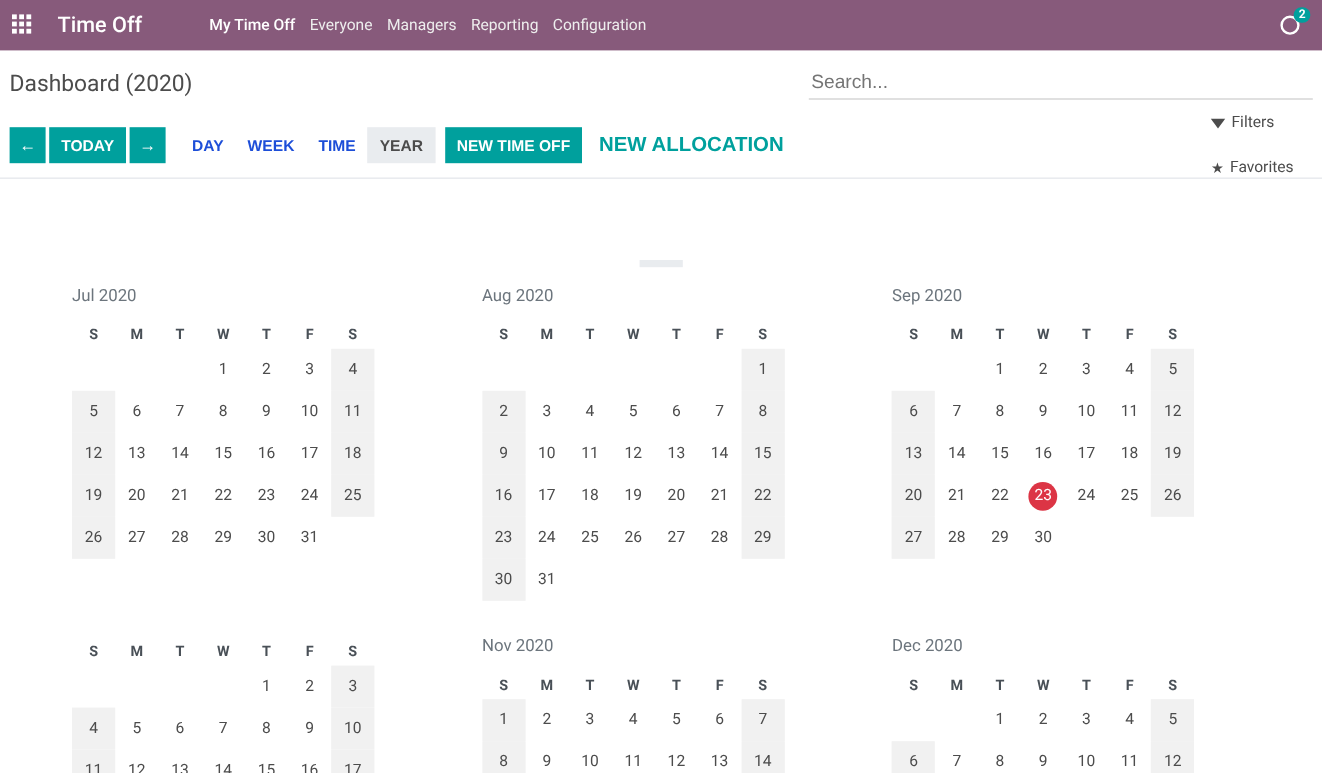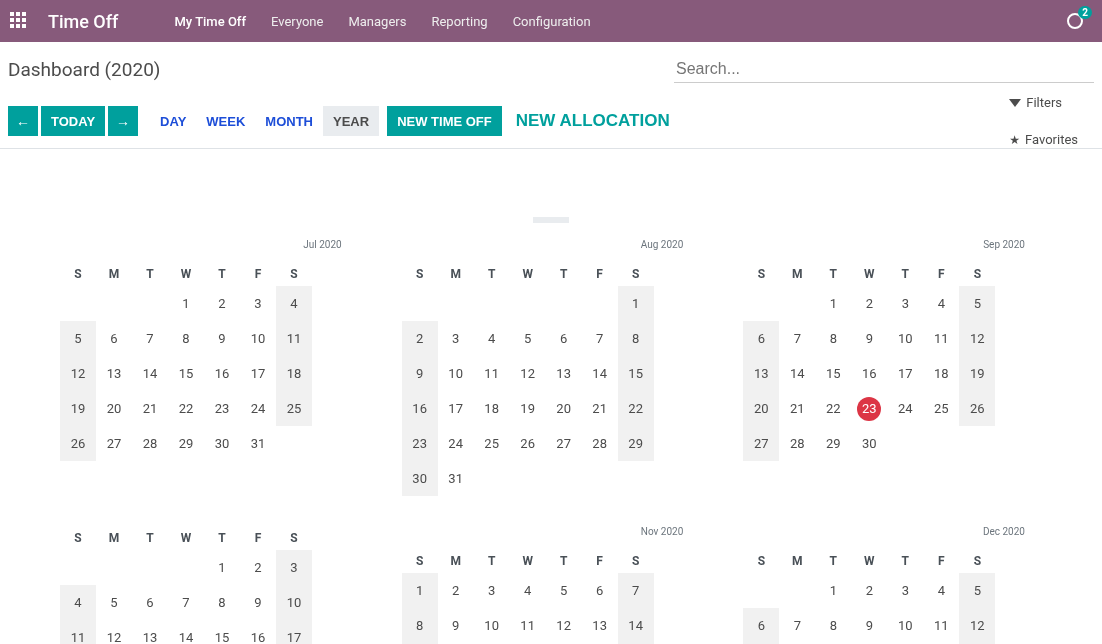--- a/index.html
+++ b/index.html
@@ -2,21 +2,21 @@
 <html><head>
 <meta charset="utf-8">
 <style>
   * { box-sizing: border-box; margin: 0; padding: 0; }
   body { font-family: -apple-system, BlinkMacSystemFont, "Segoe UI", Roboto, sans-serif; font-size: 13px; color: #4c4c4c; background:#fff; width:1102px; }
   
   .topnav { background:#875A7B; height:42px; display:flex; align-items:center; color:#fff; padding:0 10px; position:relative;}
   .apps-icon { width:18px; height:18px; display:grid; grid-template-columns:repeat(3,4px); grid-template-rows:repeat(3,4px); gap:2px; margin-right:20px; cursor:pointer;}
   .apps-icon span { background:#fff; width:4px; height:4px;}
   .brand { font-size:18px; font-weight:500; margin-right:56px;}
-  .nav-links { display:flex; gap:25px;}
+  .nav-links { display:flex; gap:12px;}
   .nav-links a { color:#eee; text-decoration:none; font-size:13px; cursor:pointer;}
   .nav-links a.active { color:#fff; font-weight:500;}
   .notif { position:absolute; right:16px; top:10px; width:22px; height:22px; display:flex; align-items:center; justify-content:center;}
   .clock { width:16px; height:16px; border:2px solid #fff; border-radius:50%; position:relative;}
   .badge { position:absolute; top:-4px; right:-6px; background:#00A09D; color:#fff; font-size:10px; border-radius:8px; padding:0 4px; line-height:13px; font-weight:bold;}
   
   .secondbar { padding:14px 8px 1px 8px; border-bottom:1px solid #dee2e6; }
   .secondbar-row1 { display:flex; justify-content:space-between; align-items:center; margin-bottom:12px;}
   .page-title { font-size:19px; color:#4c4c4c;}
   .search-wrap { border-bottom:1px solid #ccc; width:420px;}
@@ -39,21 +39,21 @@
   .icon-funnel { width:0;height:0;border-left:6px solid transparent;border-right:6px solid transparent;border-top:8px solid #4c4c4c;}
   .icon-star { font-size:12px; color:#4c4c4c;}
   
   .spacer { height:68px; background:#fff; border-bottom:1px solid #fff;}
   
   .cal-area { height:444px; overflow-y:scroll; position:relative;}
   .cal-peek { height:10px; display:flex; justify-content:center;}
   .cal-peek-box { width:36px; height:6px; background:#e9ecef;}
   .months-grid { display:grid; grid-template-columns:repeat(3, 1fr); column-gap:60px; row-gap:30px; padding:12px 60px 20px 60px; width:1085px;}
   .month { }
-  .month-title { text-align:right; color:#6c757d; font-size:10px; margin-bottom:12px;}
+  .month-title { text-align:left; color:#6c757d; font-size:14px; margin-bottom:12px;}
   .month-head, .month-row { display:grid; grid-template-columns:repeat(7, 36px); }
   .month-head .dow { text-align:center; font-weight:700; font-size:12px; color:#495057; height:24px; line-height:24px;}
   .month-row .day { text-align:center; height:35px; line-height:35px; font-size:13px; position:relative;}
   .day.shade { background:#f1f1f1;}
   .day.today span { background:#dc3545; color:#fff; border-radius:50%; display:inline-block; width:24px; height:24px; line-height:24px;}
   
   .cal-area::-webkit-scrollbar { width:16px;}
   .cal-area::-webkit-scrollbar-track { background:#f1f1f1;}
   .cal-area::-webkit-scrollbar-thumb { background:#c1c1c1;}
   .arrowglyph { font-size:14px; line-height:1;}
@@ -99,21 +99,21 @@
       <button class="btn btn-teal btn-arrow prev">
           <span class="arrowglyph">←</span>
         </button>
       <button class="btn btn-teal btn-today">TODAY</button>
       <button class="btn btn-teal btn-arrow next">
           <span class="arrowglyph">→</span>
         </button>
       <div class="view-switch" id="view-switch">
           <button class="view-btn">DAY</button>
           <button class="view-btn">WEEK</button>
-          <button class="view-btn">MONTH</button>
+          <button class="view-btn">TIME</button>
           <button class="view-btn active">YEAR</button>
         </div>
       <button class="btn btn-teal big-btn">NEW TIME OFF</button>
       <button class="link-btn">NEW ALLOCATION</button>
     </div>
     <div class="controls-right">
       <div class="ctl">
         <div class="icon-funnel"></div>
         <span>Filters</span>
       </div>

